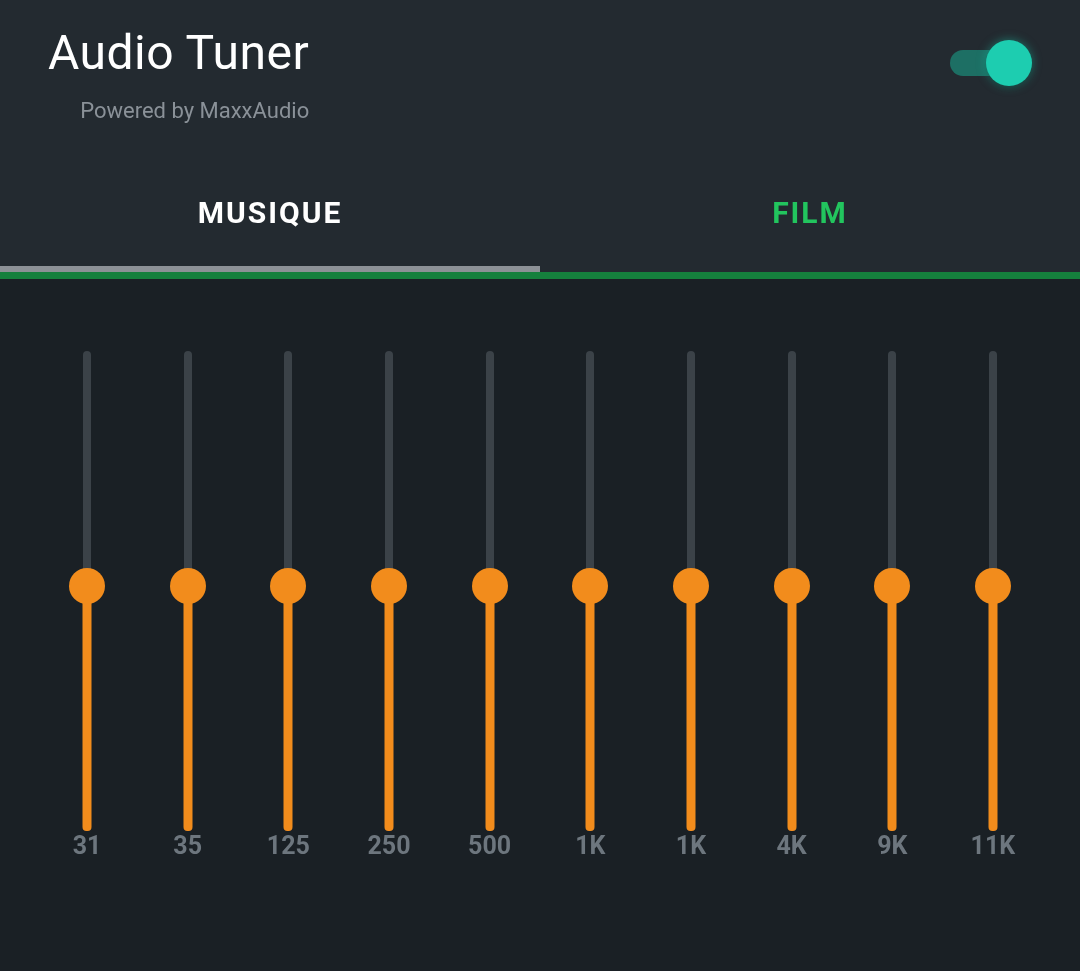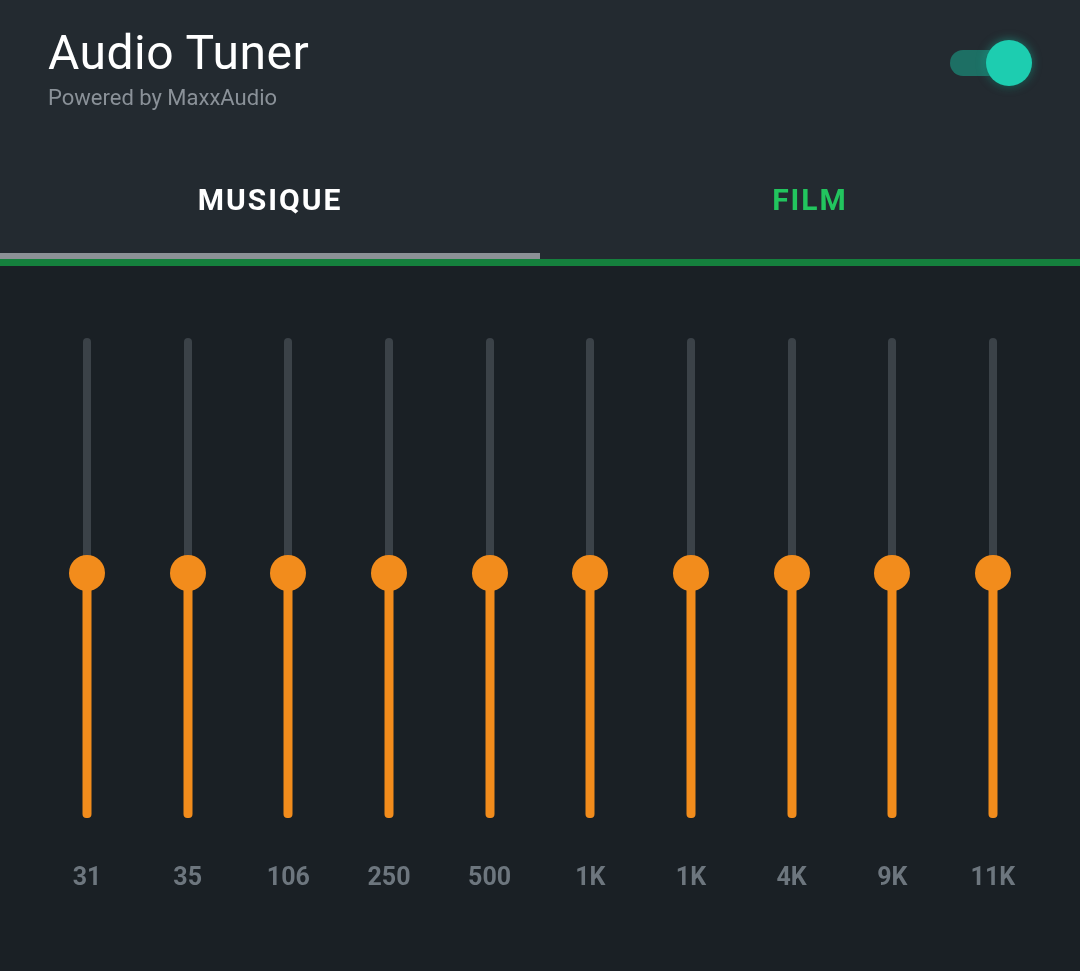--- a/index.html
+++ b/index.html
@@ -17,31 +17,32 @@
     .header {
       padding: 24px 48px 28px 48px;
       display: flex;
       justify-content: space-between;
       align-items: flex-start;
       background: #232a30;
     }
     .title-block {
       display: flex;
       flex-direction: column;
+      align-items: flex-end;
     }
     .title {
       font-size: 48px;
       font-weight: 400;
       color: #ffffff;
       letter-spacing: 0.5px;
     }
     .subtitle {
       font-size: 22px;
       color: #8a9198;
-      margin-top: 4px;
+      margin-top: 17px;
     }
     .toggle {
       position: relative;
       width: 74px;
       height: 34px;
       margin-top: 22px;
       margin-right: 8px;
       cursor: pointer;
     }
     .toggle-track {
@@ -134,21 +135,20 @@
       left: 50%;
       transform: translateX(-50%);
       width: 36px;
       height: 36px;
       background: #f28c1c;
       border-radius: 50%;
     }
     .labels {
       display: flex;
       justify-content: space-between;
-      margin-top: 44px;
     }
     .freq-label {
       width: 70px;
       text-align: center;
       font-size: 25px;
       font-weight: 700;
       color: #6d767e;
     }
   </style>
 </head>
@@ -219,21 +219,21 @@
     </div>
     <div class="slider">
       <div class="slider-track-bg"></div>
       <div class="slider-track-fill"></div>
       <div class="slider-thumb"></div>
     </div>
   </div>
   <div class="labels">
     <div class="freq-label">31</div>
     <div class="freq-label">35</div>
-    <div class="freq-label">106</div>
+    <div class="freq-label">125</div>
     <div class="freq-label">250</div>
     <div class="freq-label">500</div>
     <div class="freq-label">1K</div>
     <div class="freq-label">1K</div>
     <div class="freq-label">4K</div>
     <div class="freq-label">9K</div>
     <div class="freq-label">11K</div>
   </div>
 </div>
 

